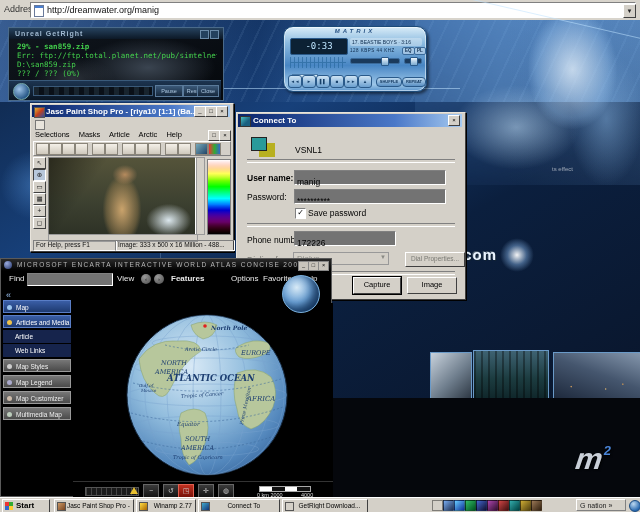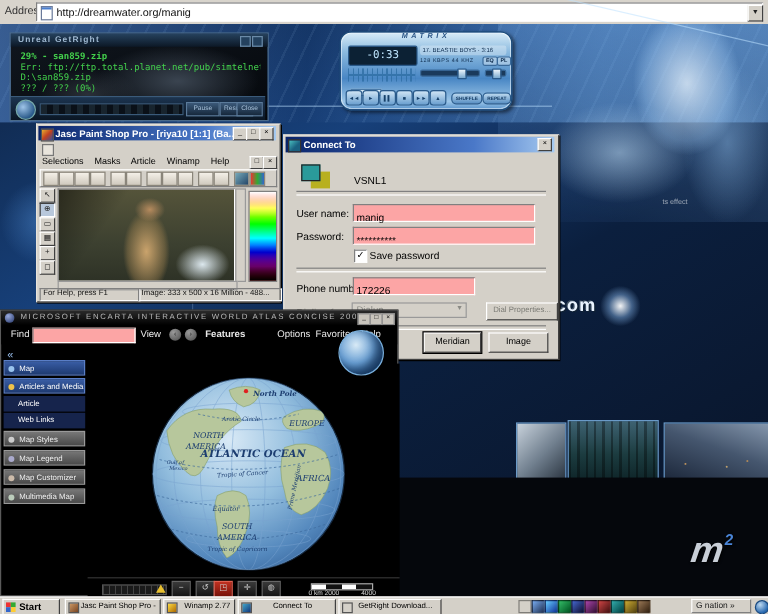--- a/index.html
+++ b/index.html
@@ -57,21 +57,21 @@
   #m2-sup{font-size:13px;color:#4a85d8;vertical-align:14px;font-style:normal;}
 
   
   .win-gray{background:#d4d0c8;border:1px solid;border-color:#e8e4dc #404040 #404040 #e8e4dc;
             box-shadow:1px 1px 0 #000;}
   .tbar-blue{background:linear-gradient(90deg,#0a246a,#4a78c8 70%,#a6caf0);color:#fff;}
   .tbar-text{font-size:8px;font-weight:bold;}
   .wbtn{width:10px;height:9px;background:#d4d0c8;border:1px solid;border-color:#fff #404040 #404040 #fff;
         font-size:6px;line-height:8px;text-align:center;color:#000;}
   .etch{height:2px;border-top:1px solid #808080;border-bottom:1px solid #fff;}
-  .field{background:#fca5a5;border:1px solid;border-color:#808080 #fff #fff #808080;}
+  .field{background:#737373;border:1px solid;border-color:#808080 #fff #fff #808080;}
   .field input{border:0;outline:0;background:transparent;width:100%;height:100%;
         font-family:"Liberation Sans",sans-serif;font-size:8.5px;padding:1px 2px;box-sizing:border-box;}
   .btn{background:#d4d0c8;border:1px solid;border-color:#fff #404040 #404040 #fff;
        font-size:7.5px;text-align:center;color:#000;}
 
   
   #gr1{left:8px;top:7px;width:214px;height:72px;background:
      radial-gradient(ellipse 90px 40px at 65% 55%,#3a4450,transparent 75%),
      radial-gradient(ellipse 60px 30px at 30% 70%,#2a3038,transparent 70%),
      linear-gradient(160deg,#10161e,#05080c);border:1px solid #4a6a8a;}
@@ -137,21 +137,21 @@
   #psp-scroll-h{left:17px;top:130px;width:148px;height:6px;background:#d4d0c8;border:1px solid #999;}
   #psp-colors{left:176px;top:55px;width:22px;height:74px;border:1px solid #808080;background:
      linear-gradient(180deg,#fff,rgba(255,255,255,0) 28%,rgba(0,0,0,0) 60%,#000),
      linear-gradient(180deg,#f00,#ff0 18%,#0f0 36%,#0ff 52%,#00f 68%,#f0f 84%,#f00);}
   .psp-status{top:136px;height:9px;border:1px solid;border-color:#808080 #fff #fff #808080;
      font-size:6.5px;line-height:8px;padding:0 2px;color:#111;}
 
   
   #conn{left:236px;top:92px;width:228px;height:186px;}
   #conn-title{left:1px;top:1px;width:224px;height:13px;}
-  #conn-label{font-size:8.5px;color:#000;}
+  #conn-label{font-size:8.5px;color:#000;font-weight:bold;}
   .gray-text{color:#7a7a74 !important;}
   #conn .chk{width:9px;height:9px;background:#fff;border:1px solid;border-color:#808080 #fff #fff #808080;
      font-size:8px;line-height:8px;text-align:center;color:#000;}
 
   
   #enc{left:0px;top:238px;width:332px;height:239px;background:#000;border:1px solid #5a5a5a;box-sizing:border-box;}
   #enc-title{left:0;top:0;width:100%;height:12px;background:linear-gradient(180deg,#2a2a2a,#000);}
   #enc-title-text{left:16px;top:2px;font-size:6.5px;letter-spacing:1.4px;color:#b8b8b8;width:280px;}
   .enc-wbtn{top:2px;width:9px;height:8px;background:#c8c4bc;border:1px solid #888;
      font-size:5.5px;line-height:7px;text-align:center;color:#000;}
@@ -303,21 +303,21 @@
         <div class="abs tbar-text nowrap" style="left:14px;top:2px;width:148px;">Jasc Paint Shop Pro - [riya10 [1:1] (Ba...</div>
         <div class="abs wbtn" style="right:24px;top:1px;">_</div>
         <div class="abs wbtn" style="right:13px;top:1px;">□</div>
         <div class="abs wbtn" style="right:2px;top:1px;">×</div>
       </div>
       <div class="abs" style="left:4px;top:16px;width:8px;height:8px;background:#e8e4dc;border:1px solid #777;"></div>
       <div class="abs psp-menu nowrap" style="left:4px;top:26px;width:170px;">
         <span>Selections</span>
         <span>Masks</span>
         <span>Article</span>
-        <span>Winamp</span>
+        <span>Arctic</span>
         <span>Help</span>
       </div>
       <div class="abs wbtn" style="right:13px;top:26px;">□</div>
       <div class="abs wbtn" style="right:2px;top:26px;">×</div>
       <div id="psp-tools-row" class="abs">
         <div class="abs ticon" style="left:2px;"></div>
         <div class="abs ticon" style="left:15px;"></div>
         <div class="abs ticon" style="left:28px;"></div>
         <div class="abs ticon" style="left:41px;"></div>
         <div class="abs ticon" style="left:58px;"></div>
@@ -370,21 +370,21 @@
       <div class="abs" style="left:10px;top:122px;font-size:8.5px;color:#000;">Phone number:</div>
       <div class="abs field" style="left:57px;top:118px;width:100px;height:13px;">
         <input value="172226" style="">
       </div>
       <div class="abs gray-text" style="left:10px;top:142px;font-size:8.5px;">Dialing from:</div>
       <div class="abs" style="left:56px;top:139px;width:96px;height:13px;background:#d4d0c8;border:1px solid #999;font-size:8px;line-height:12px;padding-left:3px;box-sizing:border-box;color:#8a8a84;">Dialup</div>
       <div class="abs" style="left:143px;top:141px;font-size:6px;color:#8a8a84;">▼</div>
       <div class="abs btn gray-text" style="left:168px;top:139px;width:58px;height:13px;font-size:6.5px;line-height:12px;">Dial Properties...</div>
       <div class="abs etch" style="left:10px;top:158px;width:208px;"></div>
 
-      <div class="abs btn" style="left:116px;top:164px;width:46px;height:15px;line-height:14px;outline:1px solid #000;">Meridian</div>
+      <div class="abs btn" style="left:116px;top:164px;width:46px;height:15px;line-height:14px;outline:1px solid #000;">Capture</div>
       <div class="abs btn" style="left:170px;top:164px;width:48px;height:15px;line-height:14px;">Image</div>
     </div>
 
     <div id="enc" class="abs">
       <div id="enc-title" class="abs">
         <div class="abs" style="left:3px;top:2px;width:8px;height:8px;border-radius:50%;background:radial-gradient(circle at 35% 30%,#9ad,#236);"></div>
         <div id="enc-title-text" class="abs nowrap">MICROSOFT ENCARTA INTERACTIVE WORLD ATLAS CONCISE 2000</div>
         <div class="abs enc-wbtn" style="right:22px;">_</div>
         <div class="abs enc-wbtn" style="right:12px;">□</div>
         <div class="abs enc-wbtn" style="right:2px;">×</div>

